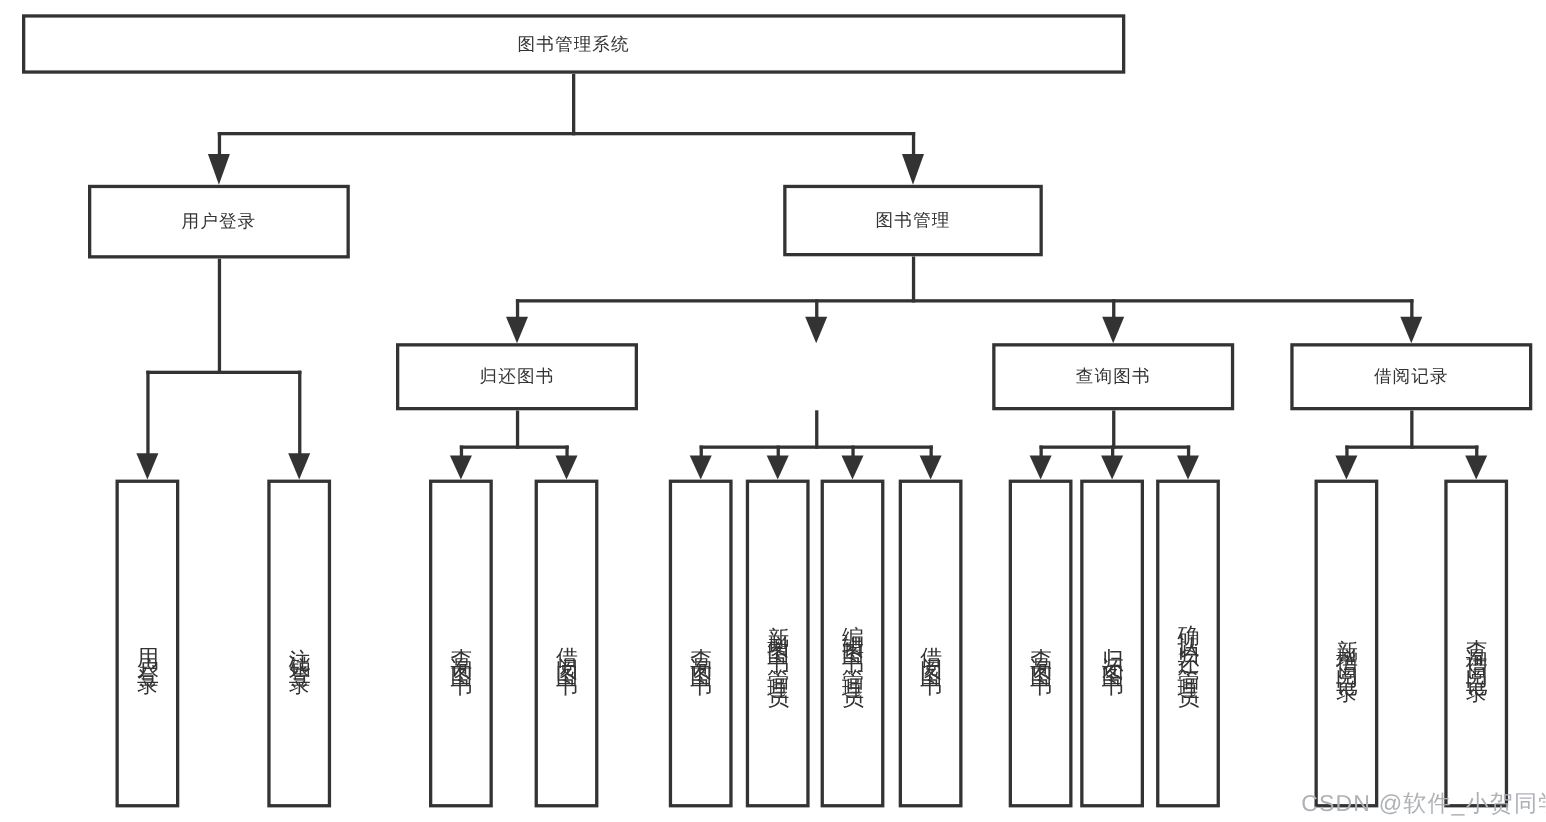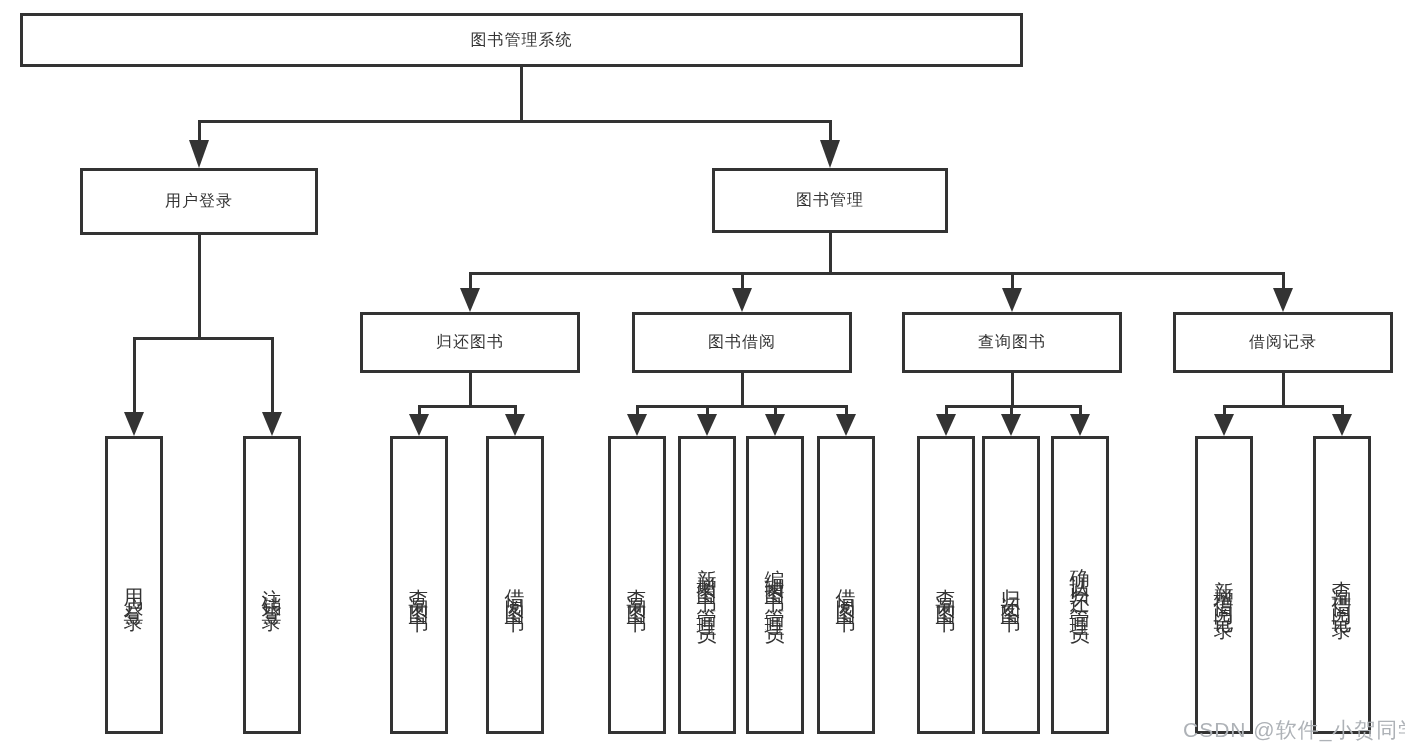--- a/index.html
+++ b/index.html
@@ -79,23 +79,20 @@
   </div>
 
   <div class="node" style="left:712px; top:168px; width:236px; height:65px;">
     <span>图书管理</span>
   </div>
 
   <div class="node" style="left:360px; top:312px; width:220px; height:61px;">
     <span>归还图书</span>
   </div>
 
-  <div class="node" style="left:632px; top:312px; width:220px; height:61px;">
-    <span>图书借阅</span>
-  </div>
 
   <div class="node" style="left:902px; top:312px; width:220px; height:61px;">
     <span>查询图书</span>
   </div>
 
   <div class="node" style="left:1173px; top:312px; width:220px; height:61px;">
     <span>借阅记录</span>
   </div>
 
   <div class="node leaf" style="left:105px; top:436px; width:58px; height:298px;">

